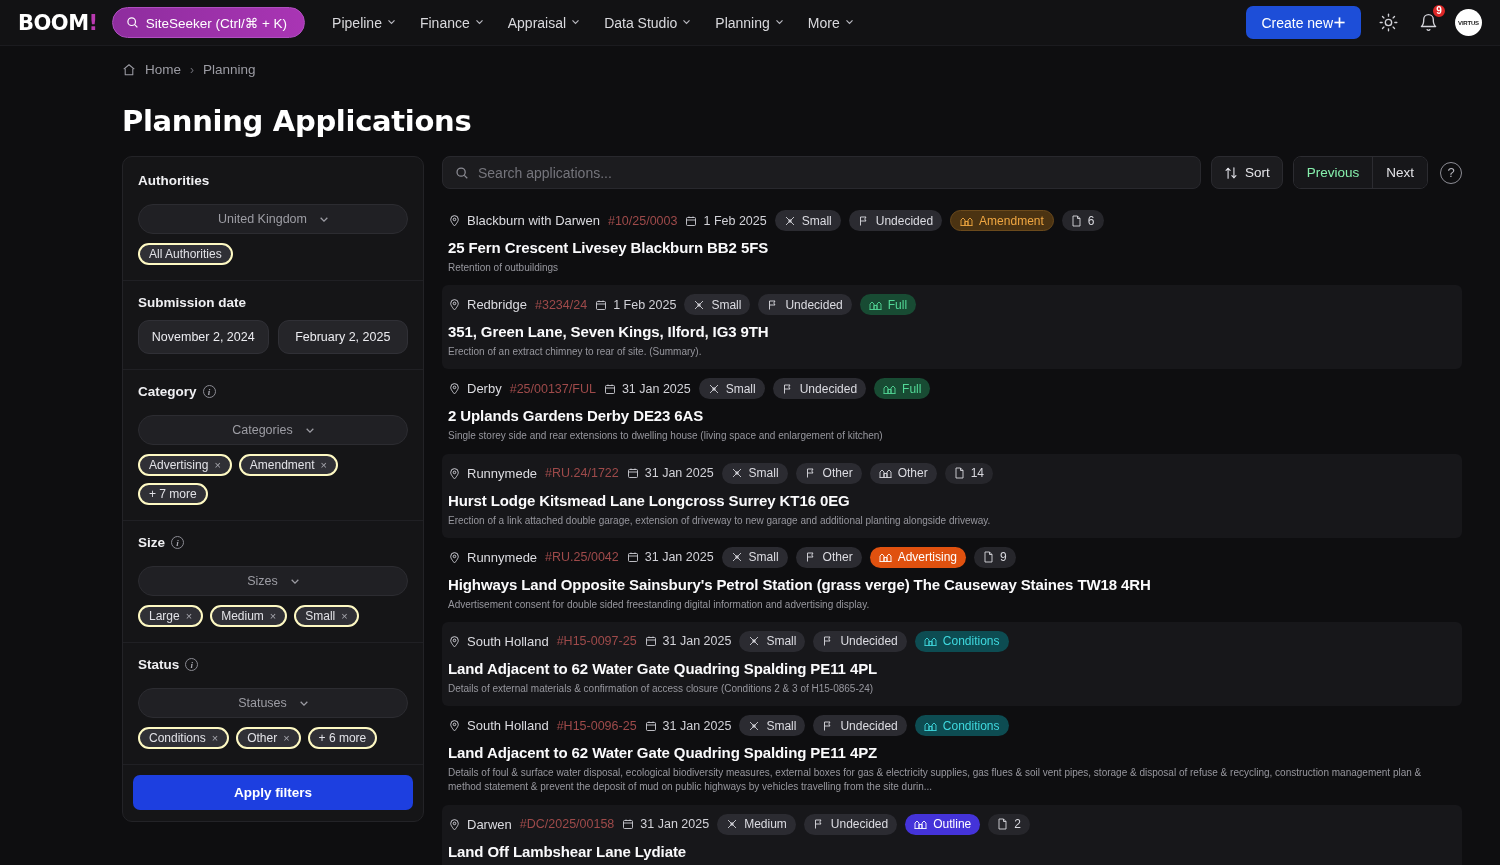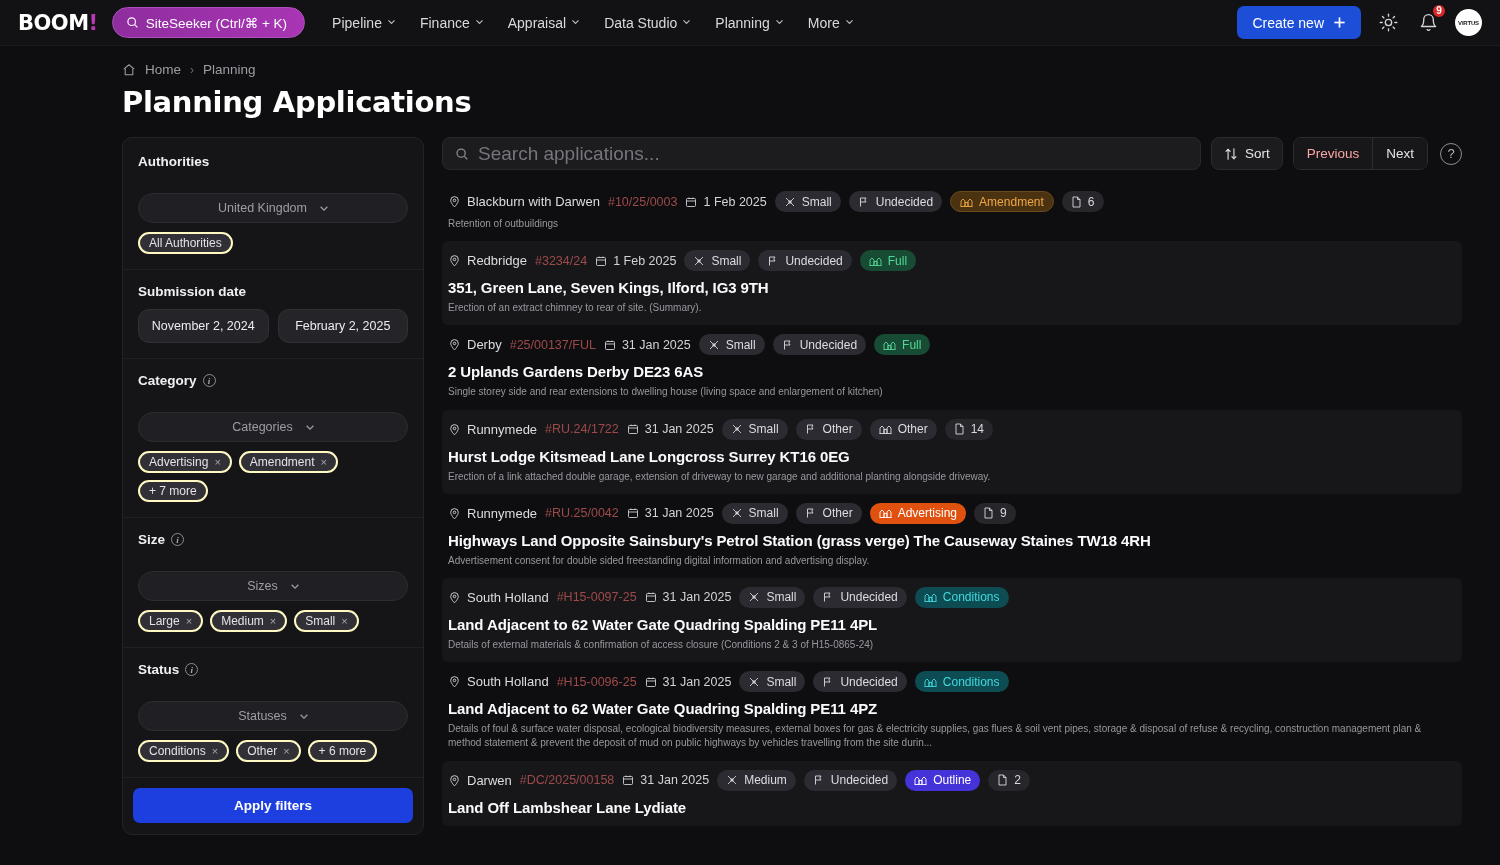--- a/index.html
+++ b/index.html
@@ -35,21 +35,21 @@
   .navlinks { display: flex; align-items: center; gap: 2px; margin-left: 16px; }
   .navlink {
     display: flex; align-items: center; gap: 5px;
     font-size: 14px; color: #d9d9dd; padding: 7px 11px;
     border-radius: 6px; cursor: pointer; white-space: nowrap;
   }
   .chev { width: 9px; height: 9px; display: inline-block; position: relative; top: -1px; }
   .chev svg { display: block; }
   .nav-right { margin-left: auto; display: flex; align-items: center; gap: 14px; padding-right: 4px; }
   .create-new {
-    display: flex; align-items: center; gap: 9px;
+    display: flex; align-items: center; 
     background: #1d4ed8; color: #fff; border: none;
     border-radius: 7px; height: 33px; padding: 0 15px;
     font-size: 14px; font-weight: 500; cursor: pointer;
     font-family: "Liberation Sans", sans-serif;
   }
   .icon-btn {
     width: 26px; height: 26px; display: flex; align-items: center; justify-content: center;
     cursor: pointer; color: #cfcfd4; position: relative; background: none; border: none;
   }
   .badge-count {
@@ -66,21 +66,21 @@
     overflow: hidden; letter-spacing: -0.2px;
   }
 
   
   .page { padding: 16px 20px 0 20px; }
   .breadcrumb { display: flex; align-items: center; gap: 9px; font-size: 13.5px; color: #9c9ca4; padding-left: 102px; }
   .breadcrumb .crumb { cursor: pointer; }
   .breadcrumb .sep { color: #6a6a72; font-size: 12px; }
   .page-title {
     font-size: 29px; font-weight: 700; color: #fff;
-    margin: 8px 0 0 102px; letter-spacing: -0.3px;
+    margin: 27px 0 0 102px; letter-spacing: -0.3px;
     font-family: "DejaVu Sans", sans-serif;
   }
 
   .content { display: flex; gap: 18px; margin-top: 18px; padding-left: 102px; }
 
   
   .sidebar {
     width: 302px; flex: 0 0 302px;
     background: #151517; border: 1px solid #232327; border-radius: 10px;
     padding: 2px 0 0 0; align-self: flex-start;
@@ -105,21 +105,21 @@
   }
   .inp input {
     background: none; border: none; outline: none; color: #d6d6db;
     font-size: 12.5px; width: 100%; font-family: "Liberation Sans", sans-serif;
   }
   .inp input::placeholder { color: #79797f; }
   .select {
     width: 100%; height: 30px; background: #202024; border: 1px solid #2c2c31;
     border-radius: 15px; color: #9d9da4; font-size: 12.5px;
     display: flex; align-items: center; justify-content: center; gap: 12px;
-    margin-top: 24px; cursor: pointer;
+    margin-top: 16px; cursor: pointer;
   }
   .chips { display: flex; flex-wrap: wrap; gap: 7px; margin-top: 9px; }
   .chip {
     background: #303036; border: 2px solid #fef9c3; border-radius: 13px;
     height: 22px; padding: 0 9px; font-size: 12px; color: #e2e2e7;
     display: inline-flex; align-items: center; gap: 6px; cursor: pointer;
   }
   .chip .x { color: #a6a6ad; font-size: 11px; }
   .dates { display: flex; gap: 9px; margin-top: 2px; }
   .datebox {
@@ -135,37 +135,37 @@
   }
 
   
   .main { flex: 1; min-width: 0; padding-right: 18px; }
   .toolbar { display: flex; align-items: center; gap: 10px; }
   .searchbar {
     flex: 1; height: 33px; background: #1c1c1f; border: 1px solid #28282d;
     border-radius: 8px; display: flex; align-items: center; gap: 9px; padding: 0 12px; cursor: text;
   }
   .searchbar input {
-    background: none; border: none; outline: none; color: #d8d8dd; font-size: 19px; width: 100%;
+    background: none; border: none; outline: none; color: #d8d8dd; font-size: 14px; width: 100%;
     font-family: "Liberation Sans", sans-serif;
   }
   .searchbar input::placeholder { color: #75757c; }
   .sort-btn {
     display: flex; align-items: center; gap: 7px; height: 33px; padding: 0 12px;
     background: #1c1c1f; border: 1px solid #2a2a2f; border-radius: 8px;
     font-size: 13.5px; color: #e6e6ea; cursor: pointer;
     font-family: "Liberation Sans", sans-serif;
   }
   .pager { display: flex; border: 1px solid #2c2c31; border-radius: 8px; overflow: hidden; height: 33px; }
   .pg {
     padding: 0 13px; display: flex; align-items: center; font-size: 13.5px;
     background: #17171a; border: none; cursor: pointer; color: #e4e4e8;
     font-family: "Liberation Sans", sans-serif;
   }
-  .pg.disabled { color: #fca5a5; cursor: default; }
+  .pg.disabled { color: #86efac; cursor: default; }
   .pg + .pg { border-left: 1px solid #2c2c31; }
   .help-btn {
     width: 22px; height: 22px; border-radius: 50%; border: 1.4px solid #8c8c94;
     color: #b6b6bd; font-size: 13px; display: flex; align-items: center;
     justify-content: center; cursor: pointer; margin-left: 2px; flex: 0 0 22px;
     font-family: "Liberation Sans", sans-serif;
   }
 
   .results { margin-top: 12px; }
   .row { padding: 9px 12px 10px 6px; border-radius: 6px; cursor: pointer; }
@@ -525,20 +525,21 @@
       <span class="pill docs docs-pill">
         <span>
           <svg width="11" height="12" viewBox="0 0 20 24" fill="none" stroke="#d9d9df" stroke-width="1.8" stroke-linejoin="round">
                       <path d="M3 2h9l5 5v15H3z"></path>
                       <path d="M12 2v5h5"></path>
                     </svg>
         </span>
         <span class="docs-text">6</span>
       </span>
     </div>
+    <div class="addr">25 Fern Crescent Livesey Blackburn BB2 5FS</div>
     <div class="desc">Retention of outbuildings</div>
   </div>
 
   <div class="row alt">
     <div class="meta">
       <span class="auth">
         <span>
           <svg width="13" height="13" viewBox="0 0 24 24" fill="none" stroke="#cfcfd6" stroke-width="1.8">
                       <path d="M12 22s7-7.3 7-12a7 7 0 1 0-14 0c0 4.7 7 12 7 12z"></path>
                       <circle cx="12" cy="10" r="2.4"></circle>

